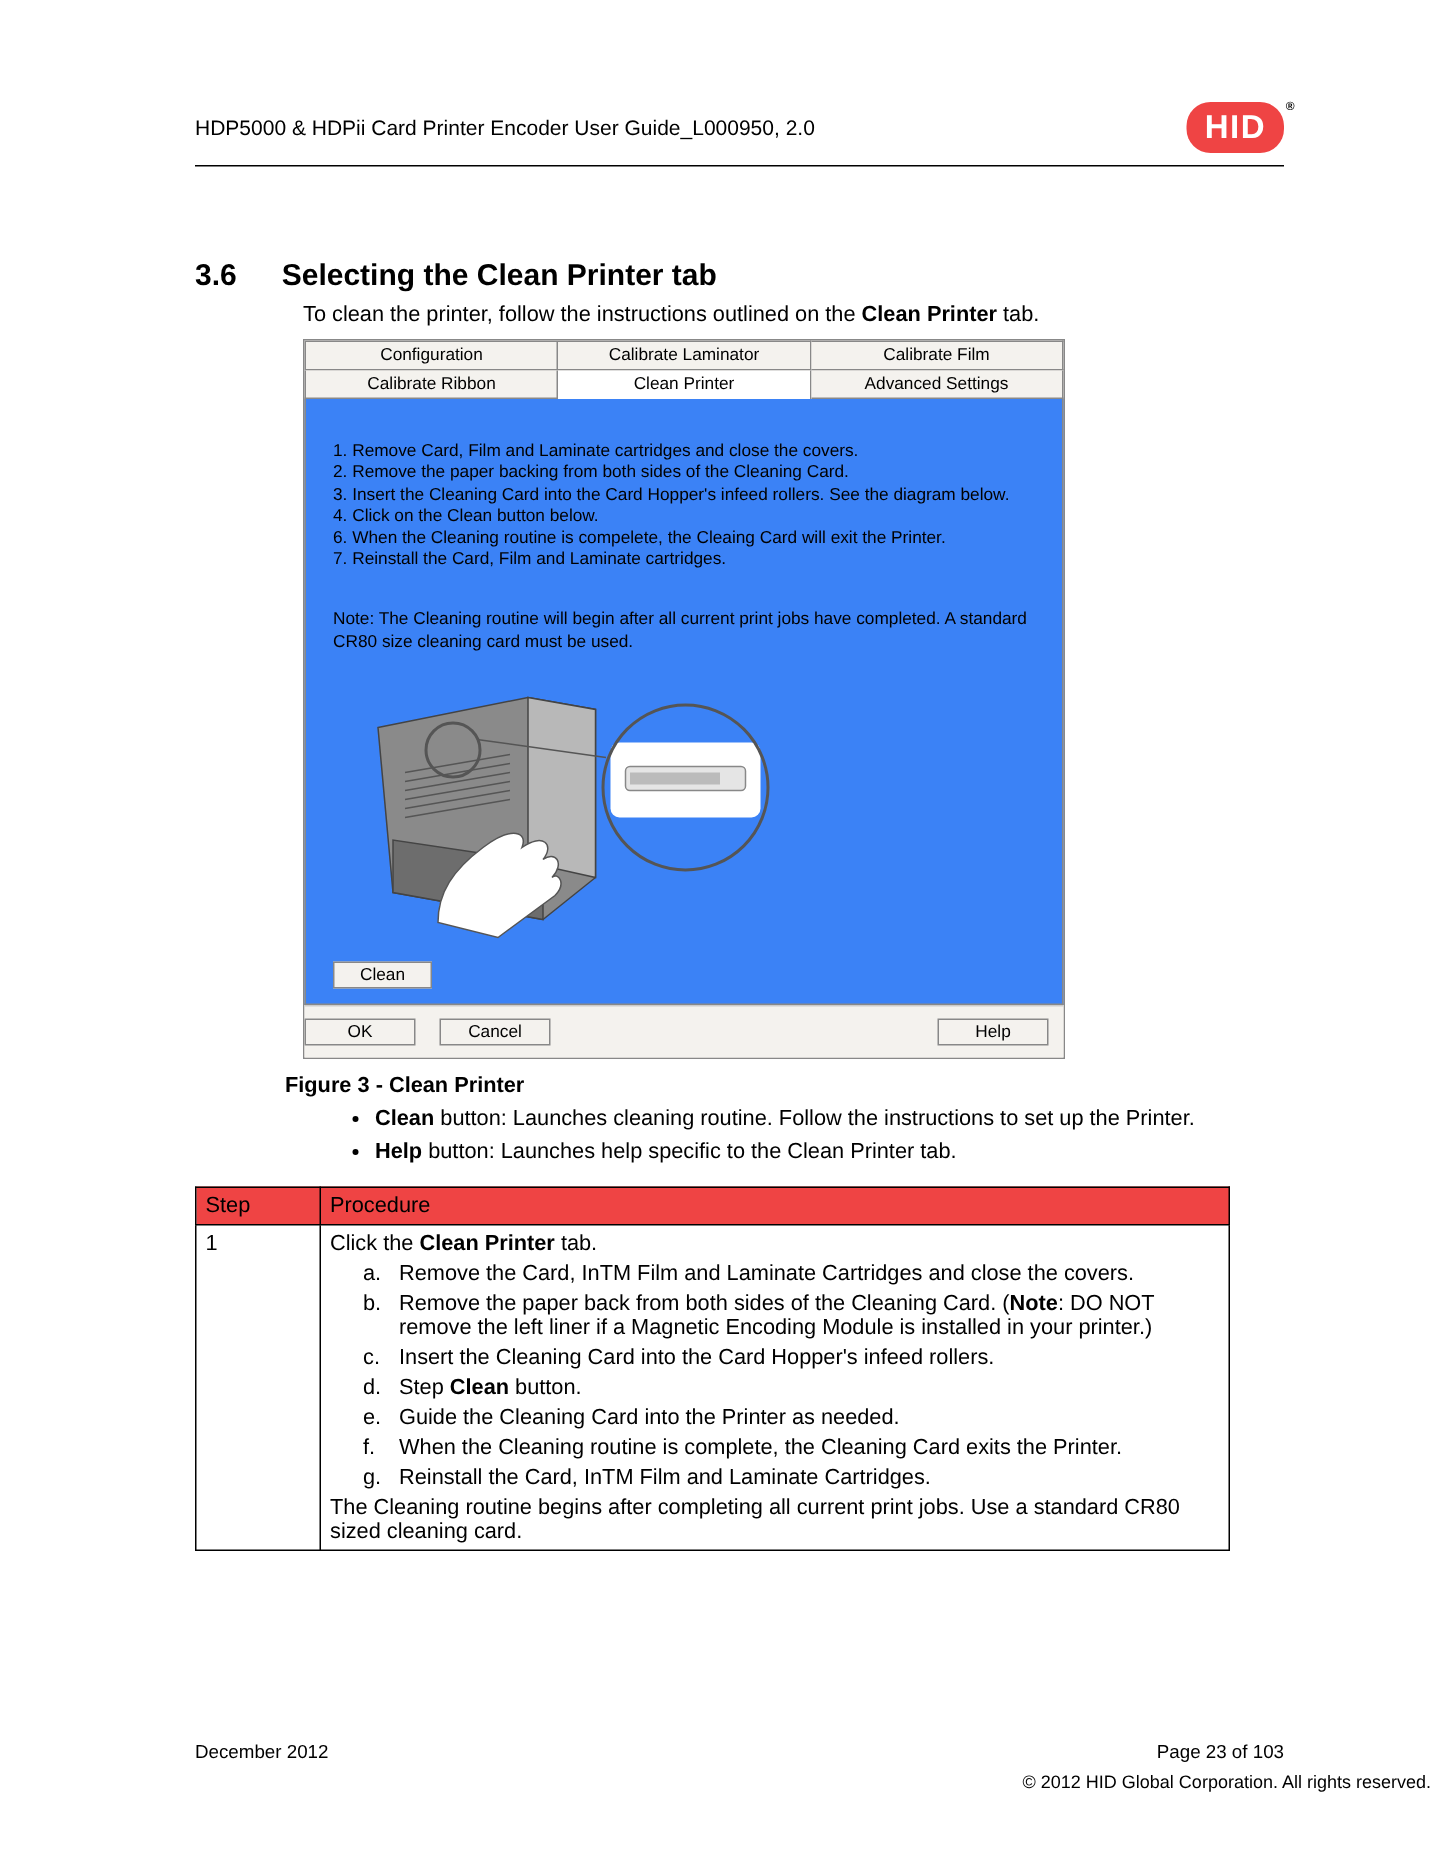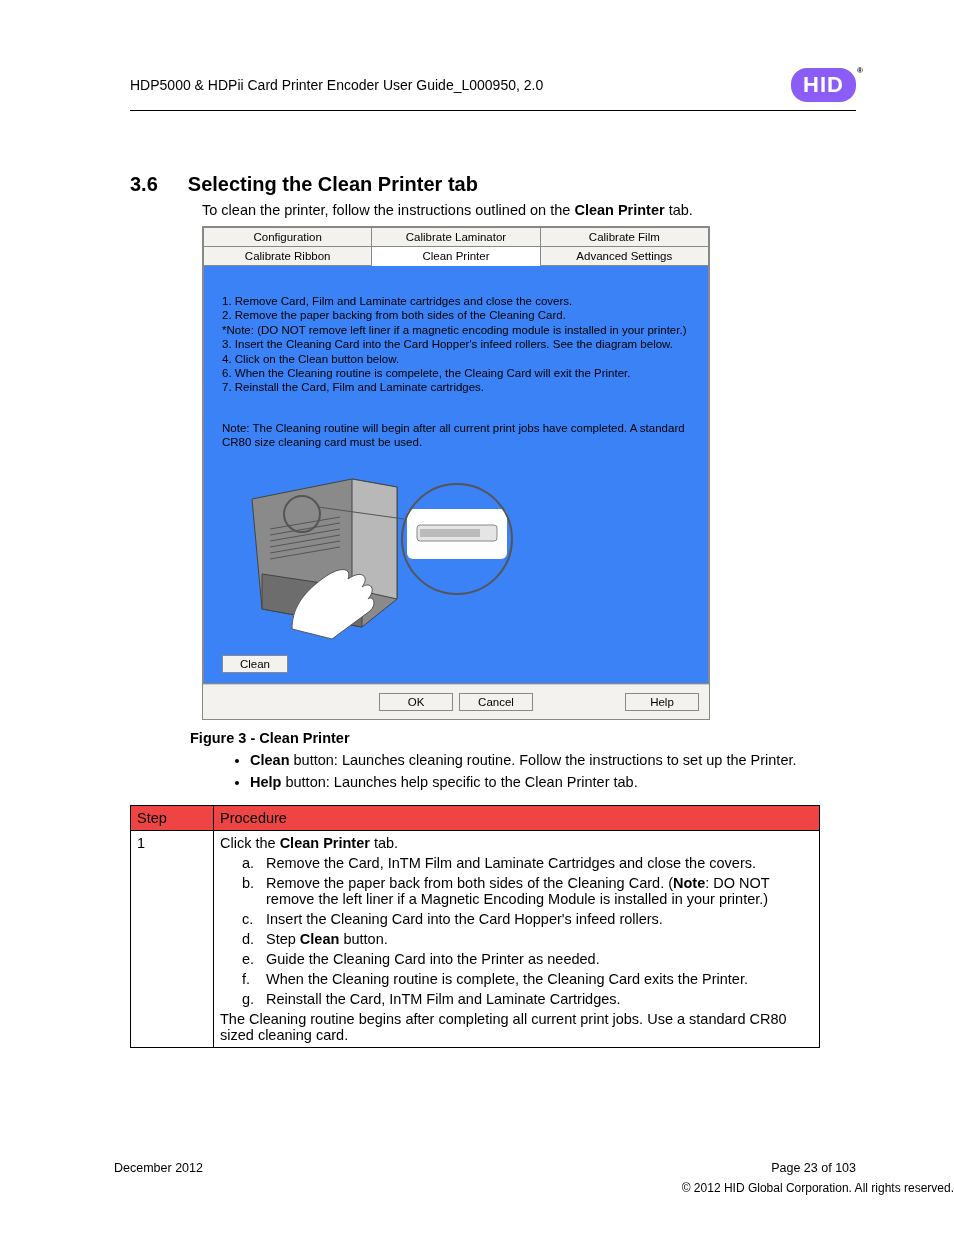--- a/index.html
+++ b/index.html
@@ -1,51 +1,51 @@
 <!DOCTYPE html>
 <html><head>
 <meta charset="utf-8">
 <style>
   html,body{margin:0;padding:0;background:#fff;font-family:Arial,Helvetica,sans-serif;color:#000}
   .page{width:954px;height:1235px;position:relative;margin:0 auto;box-sizing:border-box;padding:68px 98px 0 130px}
   .header-row{display:flex;justify-content:space-between;align-items:center;margin-bottom:8px}
   .header-text{font-size:14px}
-  .logo{background:#8b5cf6;color:#fff;font-weight:900;font-size:22px;padding:4px 12px;border-radius:16px;letter-spacing:1px;position:relative}
+  .logo{background:#ef4444;color:#fff;font-weight:900;font-size:22px;padding:4px 12px;border-radius:16px;letter-spacing:1px;position:relative}
   .logo-tm{position:absolute;top:-2px;right:-8px;font-size:8px;color:#000}
   .rule{margin-top:6px;border:none;border-top:1px solid #000}
   .section{margin-top:62px}
   .sec-row{display:flex;gap:30px}
   .sec-num{font-size:20px;font-weight:700}
   .sec-title{font-size:20px;font-weight:700;font-family:Verdana,Geneva,sans-serif}
   .sec-intro{margin-left:72px;margin-top:6px;font-size:14.5px}
   .dialog{margin-left:72px;margin-top:8px;width:506px;border:1px solid #888;background:#f4f2ee;font-size:11.5px}
   .tabrow{display:flex}
   .tab{flex:1;text-align:center;padding:3px 0;border:1px solid #888;border-top:none;background:#f4f2ee;border-left:none}
   .tab:first-child{border-left:1px solid #888}
   .tab.active{background:#fff;border-bottom:none}
   .tabrow.top .tab{border-top:1px solid #888}
   .panel{background:#3b82f6;border:1px solid #888;border-top:none;padding:28px 12px 10px 18px}
   .instr{line-height:1.25}
   .note{margin-top:26px;line-height:1.25}
   .diagram{margin-top:10px;width:320px;height:190px;position:relative}
   .diagram svg{position:absolute;left:0;top:0}
   .clean-btn{margin-top:6px;border:1px solid #888;background:#f4f2ee;font-size:11.5px;padding:2px 0;width:64px;text-align:center;display:inline-block}
-  .dlg-footer{display:flex;justify-content:center;gap:6px;padding:8px 0;border-top:1px solid #ccc;background:#f4f2ee;position:relative}
+  .dlg-footer{display:flex;gap:16px;padding:8px 0;border-top:1px solid #ccc;background:#f4f2ee;position:relative}
   .dlg-footer .b{border:1px solid #888;background:#f4f2ee;font-size:11.5px;padding:2px 0;width:72px;text-align:center}
   .dlg-footer .help{position:absolute;right:10px;top:8px}
   .caption{margin-left:60px;margin-top:10px;font-size:14.5px;font-weight:700}
   .bullets{margin-left:80px;margin-top:6px;font-size:14.5px}
   .bullets li{margin-top:6px}
   table.proc{margin-top:10px;border-collapse:collapse;width:690px;font-size:14.5px}
   table.proc th,table.proc td{border:1px solid #000;padding:4px 6px;vertical-align:top;text-align:left}
   table.proc th{background:#ef4444;font-weight:400}
   .sublist{margin:4px 0 4px 22px;padding:0}
   .sublist li{list-style:none;margin-top:4px;display:flex}
   .sublist li .lt{width:24px;flex:none}
-  .footer-row{position:absolute;left:114px;right:98px;bottom:60px;display:flex;justify-content:space-between;font-size:12.5px}
+  .footer-row{position:absolute;left:130px;right:98px;bottom:60px;display:flex;justify-content:space-between;font-size:12.5px}
   .copyright{position:absolute;left:0;right:0;bottom:40px;text-align:right;font-size:12px}
 </style>
 </head>
 <body>
 
 <div class="page">
   <div class="header-row">
     <div class="header-text">HDP5000 &amp; HDPii Card Printer Encoder User Guide_L000950, 2.0</div>
     <div class="logo"><span>HID</span><span class="logo-tm">®</span></div>
   </div>
@@ -68,21 +68,20 @@
       </div>
       <div class="tabrow">
         <div class="tab">Calibrate Ribbon</div>
         <div class="tab active">Clean Printer</div>
         <div class="tab">Advanced Settings</div>
       </div>
       <div class="panel">
         <div class="instr">
           <div>1. Remove Card, Film and Laminate cartridges and close the covers.</div>
           <div>2. Remove the paper backing from both sides of the Cleaning Card.</div>
-          <div>*Note: (DO NOT remove left liner if a magnetic encoding module is installed in your printer.)</div>
           <div>3. Insert the Cleaning Card into the Card Hopper's infeed rollers. See the diagram below.</div>
           <div>4. Click on the Clean button below.</div>
           <div>6. When the Cleaning routine is compelete, the Cleaing Card will exit the Printer.</div>
           <div>7. Reinstall the Card, Film and Laminate cartridges.</div>
         </div>
         <div class="note">Note: The Cleaning routine will begin after all current print jobs have completed.  A standard CR80 size cleaning card must be used.</div>
         <div class="diagram">
           <svg width="320" height="190" viewBox="0 0 320 190">
 
             <path d="M30 40 L130 20 L175 28 L175 140 L140 168 L40 150 Z" fill="#8a8a8a" stroke="#444"></path>

